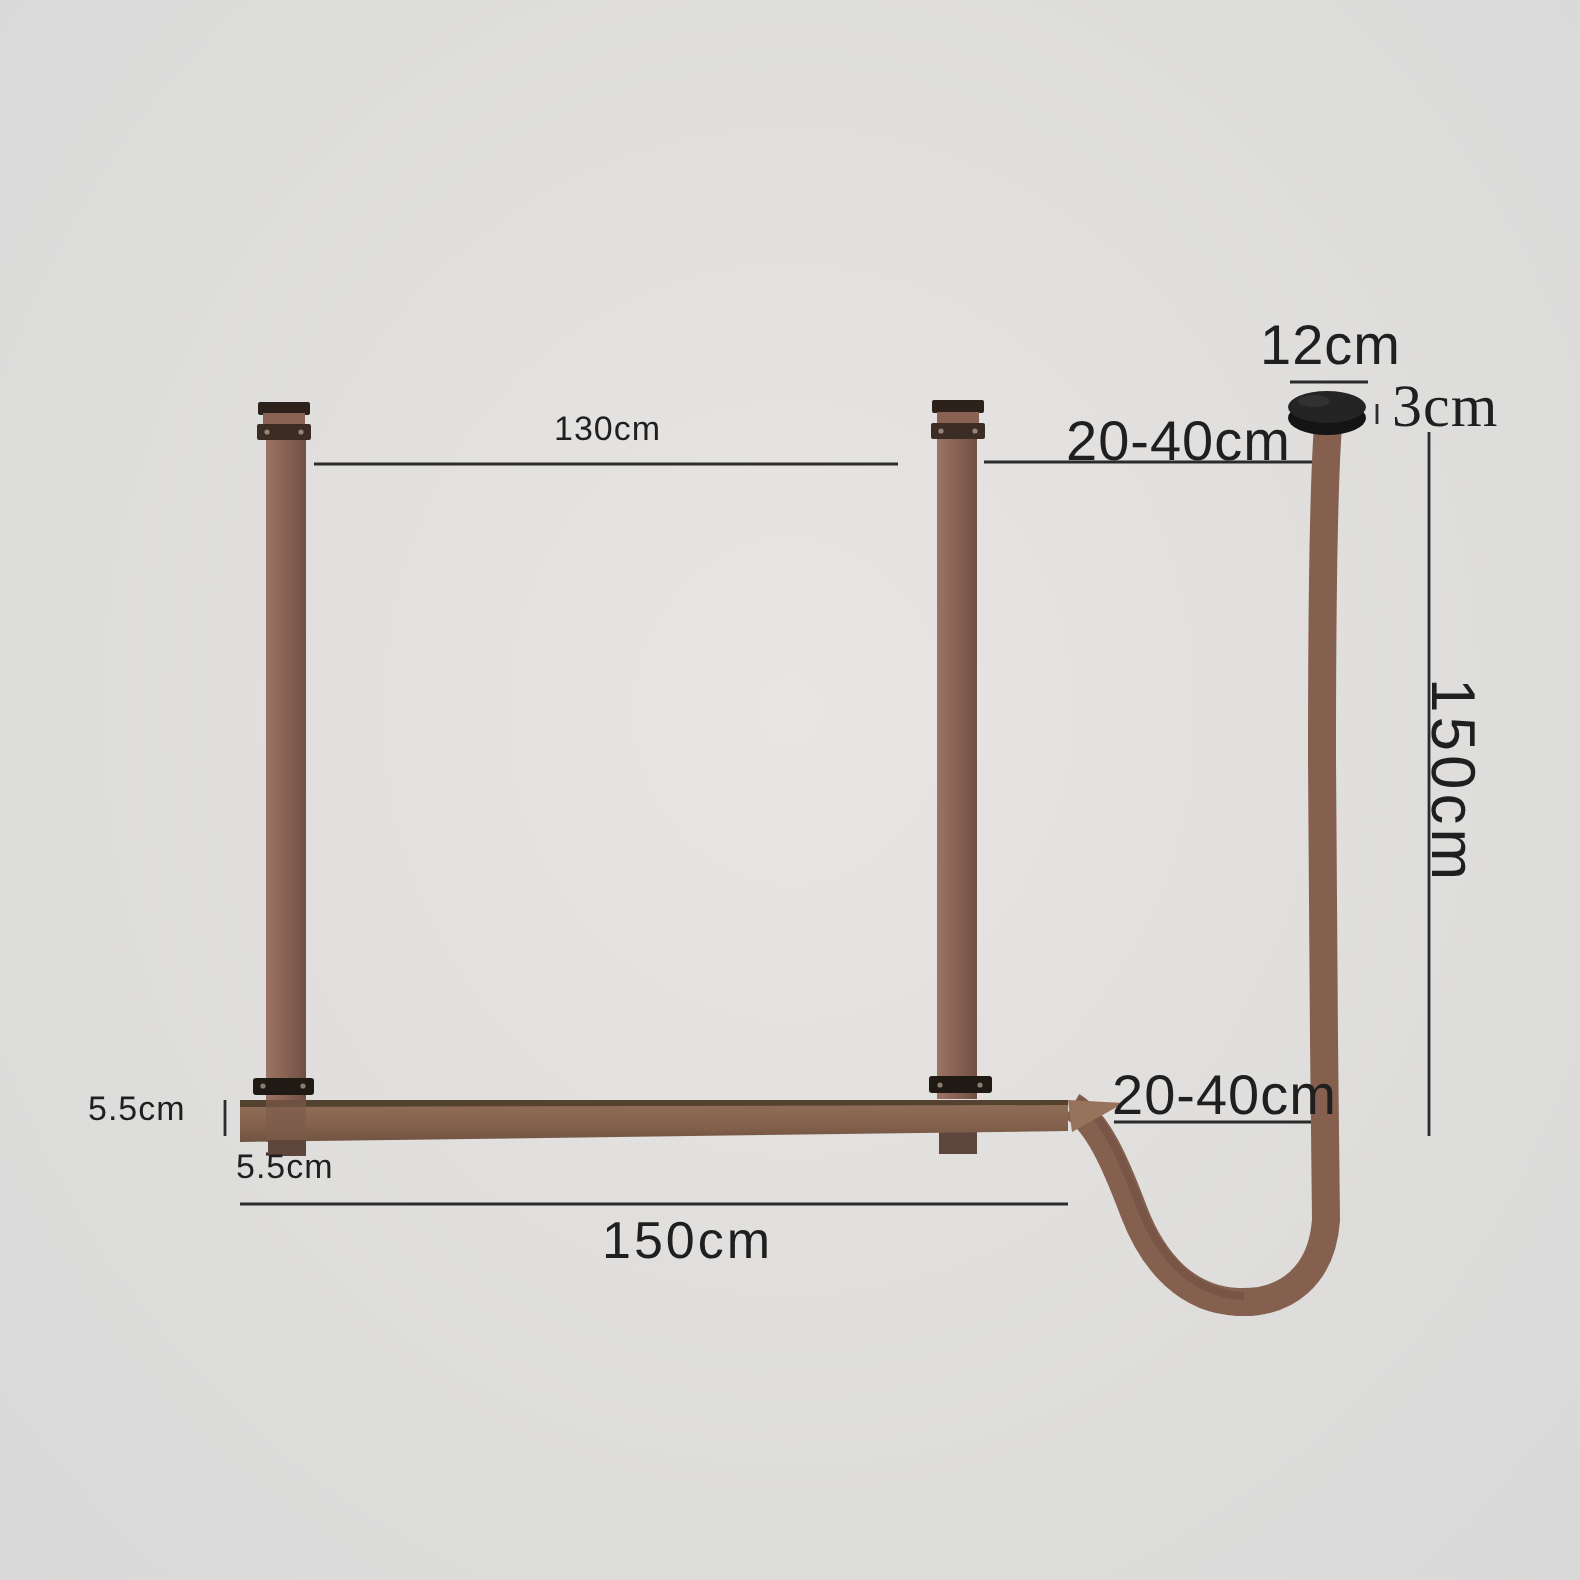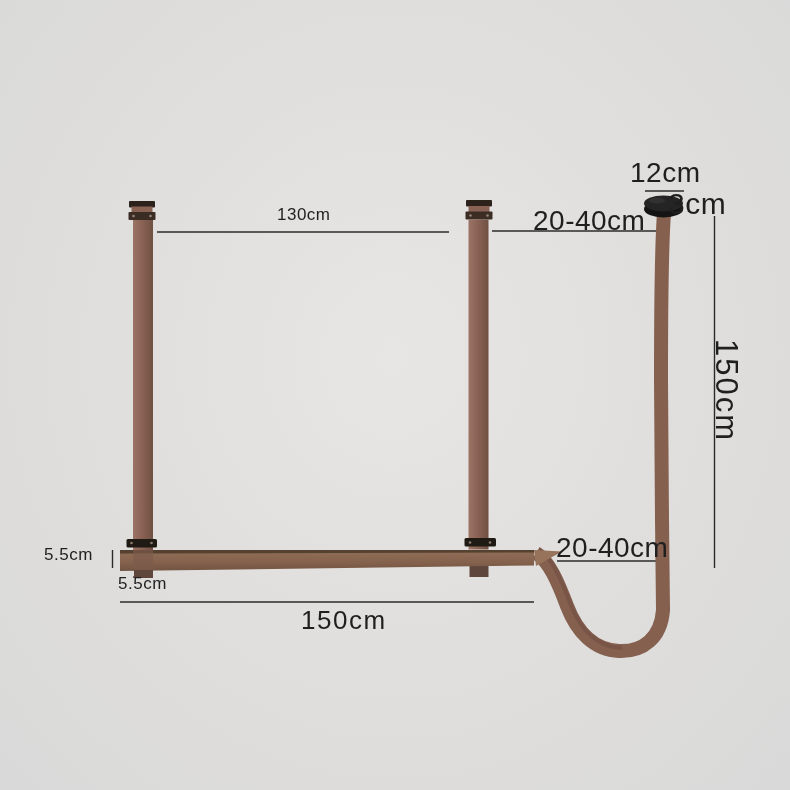--- a/index.html
+++ b/index.html
@@ -106,21 +106,21 @@
       <ellipse cx="657" cy="200.5" rx="8" ry="3" fill="#383838" opacity="0.7"></ellipse>
     </g>
   </svg>
 
   <div class="dim-label fs22" style="left:277px;top:206px;">130cm</div>
 
   <div class="dim-label fs21" style="left:533px;top:207px;">20-40cm</div>
 
   <div class="dim-label fs28" style="left:630px;top:159px;">12cm</div>
 
-  <div class="dim-label fs30" style="left:668px;top:189px;">3cm</div>
+  <div class="dim-label fs30" style="left:696px;top:189px;font-family:Liberation Serif, serif;">3cm</div>
 
   <div class="dim-label rot90" style="left:742px;top:339px;">150cm</div>
 
   <div class="dim-label fs21" style="left:556px;top:534px;">20-40cm</div>
 
   <div class="dim-label fs22" style="left:44px;top:546px;">5.5cm</div>
 
   <div class="dim-label fs22" style="left:118px;top:575px;">5.5cm</div>
 
   <div class="dim-label fs26" style="left:301px;top:607px;">150cm</div>

